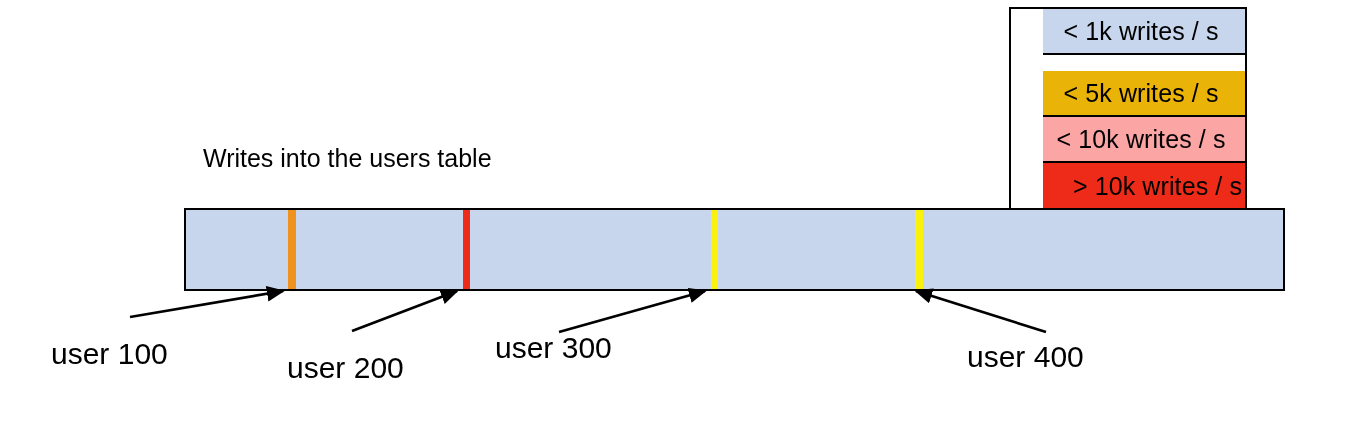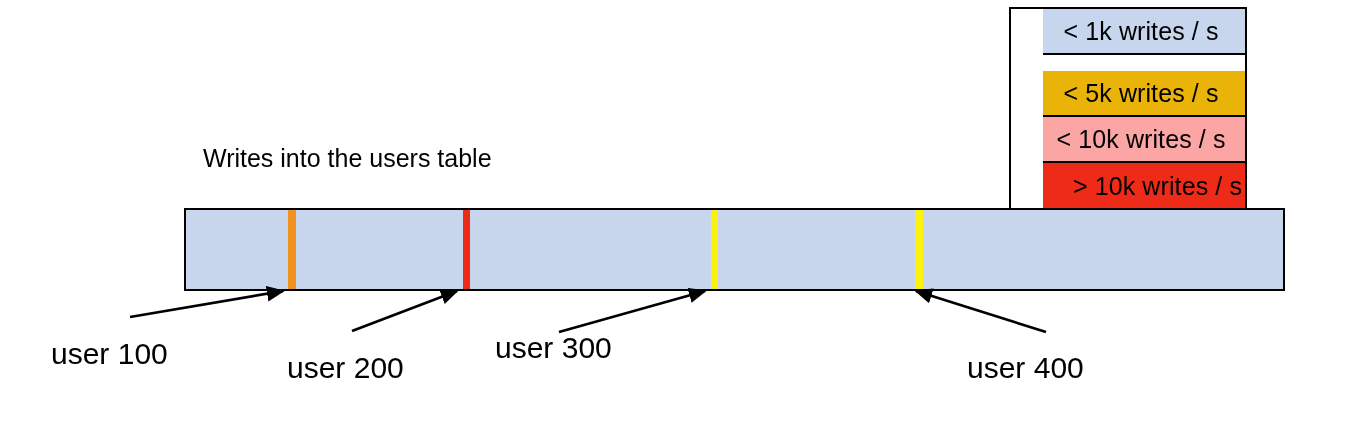--- a/index.html
+++ b/index.html
@@ -129,15 +129,15 @@
     </defs>
     <line x1="130" y1="317" x2="283" y2="291" stroke="#000000" stroke-width="2.6" marker-end="url(#arrowhead)"></line>
     <line x1="352" y1="331" x2="457" y2="291" stroke="#000000" stroke-width="2.6" marker-end="url(#arrowhead)"></line>
     <line x1="559" y1="332" x2="705" y2="291" stroke="#000000" stroke-width="2.6" marker-end="url(#arrowhead)"></line>
     <line x1="1046" y1="332" x2="916" y2="291" stroke="#000000" stroke-width="2.6" marker-end="url(#arrowhead)"></line>
   </svg>
 
   <div class="user-label" style="left:51px; top:337px;">user 100</div>
   <div class="user-label" style="left:287px; top:351px;">user 200</div>
   <div class="user-label" style="left:495px; top:331px;">user 300</div>
-  <div class="user-label" style="left:967px; top:351px;">user 400</div>
+  <div class="user-label" style="left:967px; top:340px;">user 400</div>
 
 </div>
 
 </body></html>

